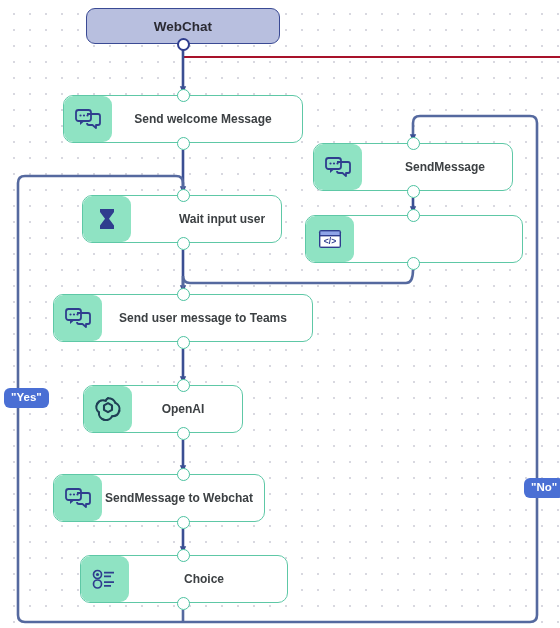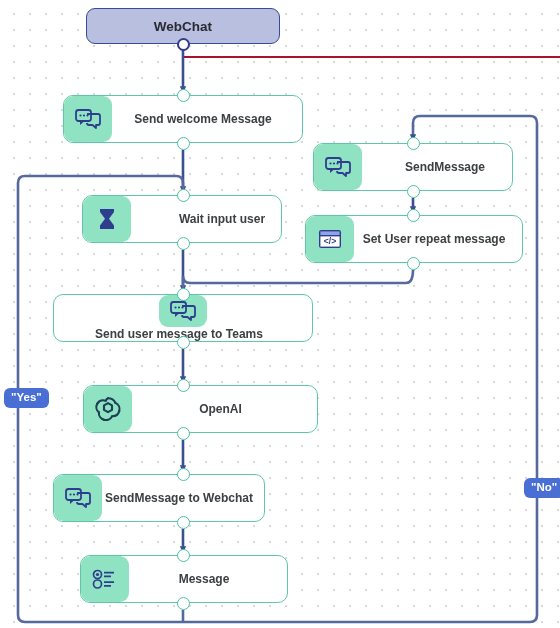--- a/index.html
+++ b/index.html
@@ -162,37 +162,37 @@
     <span class="icon-box">
       <svg width="22" height="24" viewBox="0 0 22 24">
         <path d="M4 2 L18 2 L18 5 L13 11.8 L18 18.6 L18 22 L4 22 L4 18.6 L9 11.8 L4 5 Z" fill="#2f3d8e"></path>
       </svg>
     </span>
     <span class="label">Wait input user</span>
   </div>
   <div class="port teal" style="left:176.5px; top:188.5px;"></div>
   <div class="port teal" style="left:176.5px; top:236.5px;"></div>
 
-  <div class="node" style="left:53px; top:294px; width:260px; height:48px;flex-direction:column;">
+  <div class="node" style="left:53px; top:294px; width:260px; height:48px;">
     <span class="icon-box">
       <svg width="26" height="22" viewBox="0 0 26 22">
         <rect x="1" y="2" width="15" height="11" rx="2.5" fill="none" stroke="#2f3d8e" stroke-width="1.8"></rect>
         <circle cx="5.5" cy="7.5" r="1.1" fill="#2f3d8e"></circle>
         <circle cx="9" cy="7.5" r="1.1" fill="#2f3d8e"></circle>
         <circle cx="12.5" cy="7.5" r="1.1" fill="#2f3d8e"></circle>
         <path d="M5 13 L5 17 L9.5 13 Z" fill="#2f3d8e"></path>
         <path d="M12 6 L23 6 Q25 6 25 8 L25 15 Q25 17 23 17 L21 17 L21 20 L17.5 17 L14 17 Q12 17 12 15" fill="none" stroke="#2f3d8e" stroke-width="1.8" stroke-linejoin="round"></path>
       </svg>
     </span>
     <span class="label">Send user message to Teams</span>
   </div>
   <div class="port teal" style="left:176.5px; top:287.5px;"></div>
   <div class="port teal" style="left:176.5px; top:335.5px;"></div>
 
-  <div class="node" style="left:83px; top:385px; width:235px; height:48px;">
+  <div class="node" style="left:83px; top:385px; width:160px; height:48px;">
     <span class="icon-box">
       <svg width="30" height="30" viewBox="0 0 30 30">
         <g fill="none" stroke="#1f3f55" stroke-width="2.1" stroke-linejoin="round" stroke-linecap="round">
           <path d="M15 4.2 C18.4 4.2 21.2 6.1 22.4 8.9"></path>
           <path d="M22.4 8.9 C25.5 10.3 27.2 13.6 26.3 16.9"></path>
           <path d="M26.3 16.9 C25.4 20.2 22.4 22.4 19.1 22.3"></path>
           <path d="M19.1 22.3 C17.6 25.2 14.2 26.7 10.9 25.7"></path>
           <path d="M10.9 25.7 C7.7 24.7 5.6 21.6 5.9 18.3"></path>
           <path d="M5.9 18.3 C3.3 16.2 2.6 12.5 4.3 9.6"></path>
           <path d="M4.3 9.6 C6 6.7 9.6 5.5 12.7 6.7"></path>
@@ -227,21 +227,21 @@
       <svg width="26" height="22" viewBox="0 0 26 22">
         <circle cx="5.5" cy="6.5" r="4" fill="none" stroke="#2f3d8e" stroke-width="1.7"></circle>
         <circle cx="5.5" cy="6.5" r="1.6" fill="#2f3d8e"></circle>
         <line x1="12" y1="4.6" x2="22" y2="4.6" stroke="#2f3d8e" stroke-width="1.7"></line>
         <line x1="12" y1="8.4" x2="19" y2="8.4" stroke="#2f3d8e" stroke-width="1.7"></line>
         <circle cx="5.5" cy="16" r="4" fill="none" stroke="#2f3d8e" stroke-width="1.7"></circle>
         <line x1="12" y1="14.1" x2="22" y2="14.1" stroke="#2f3d8e" stroke-width="1.7"></line>
         <line x1="12" y1="17.9" x2="19" y2="17.9" stroke="#2f3d8e" stroke-width="1.7"></line>
       </svg>
     </span>
-    <span class="label">Message</span>
+    <span class="label">Choice</span>
   </div>
   <div class="port teal" style="left:176.5px; top:548.5px;"></div>
   <div class="port teal" style="left:176.5px; top:596.5px;"></div>
 
   <div class="node" style="left:313px; top:143px; width:200px; height:48px;gap:24px;">
     <span class="icon-box">
       <svg width="26" height="22" viewBox="0 0 26 22">
         <rect x="1" y="2" width="15" height="11" rx="2.5" fill="none" stroke="#2f3d8e" stroke-width="1.8"></rect>
         <circle cx="5.5" cy="7.5" r="1.1" fill="#2f3d8e"></circle>
         <circle cx="9" cy="7.5" r="1.1" fill="#2f3d8e"></circle>
@@ -257,21 +257,20 @@
 
   <div class="node" style="left:305px; top:215px; width:218px; height:48px;">
     <span class="icon-box">
       <svg width="26" height="24" viewBox="0 0 26 24">
         <rect x="2" y="3" width="22" height="18" rx="2.2" fill="#2f3d8e"></rect>
         <rect x="3.4" y="4.4" width="19.2" height="3.6" fill="#8fa4e8"></rect>
         <rect x="3.4" y="9.4" width="19.2" height="10.2" fill="#ffffff"></rect>
         <text x="13" y="17.4" font-family="'Liberation Sans', sans-serif" font-size="8.6" font-weight="bold" fill="#2f3d8e" text-anchor="middle">&lt;/&gt;</text>
       </svg>
     </span>
-    <span class="label">Set User repeat message</span>
   </div>
   <div class="port teal" style="left:406.5px; top:208.5px;"></div>
   <div class="port teal" style="left:406.5px; top:256.5px;"></div>
 
   <div class="badge" style="left:4px; top:388px;">"Yes"</div>
   <div class="badge" style="left:524px; top:478px;">"No"</div>
 
 </div>
 
 </body></html>

